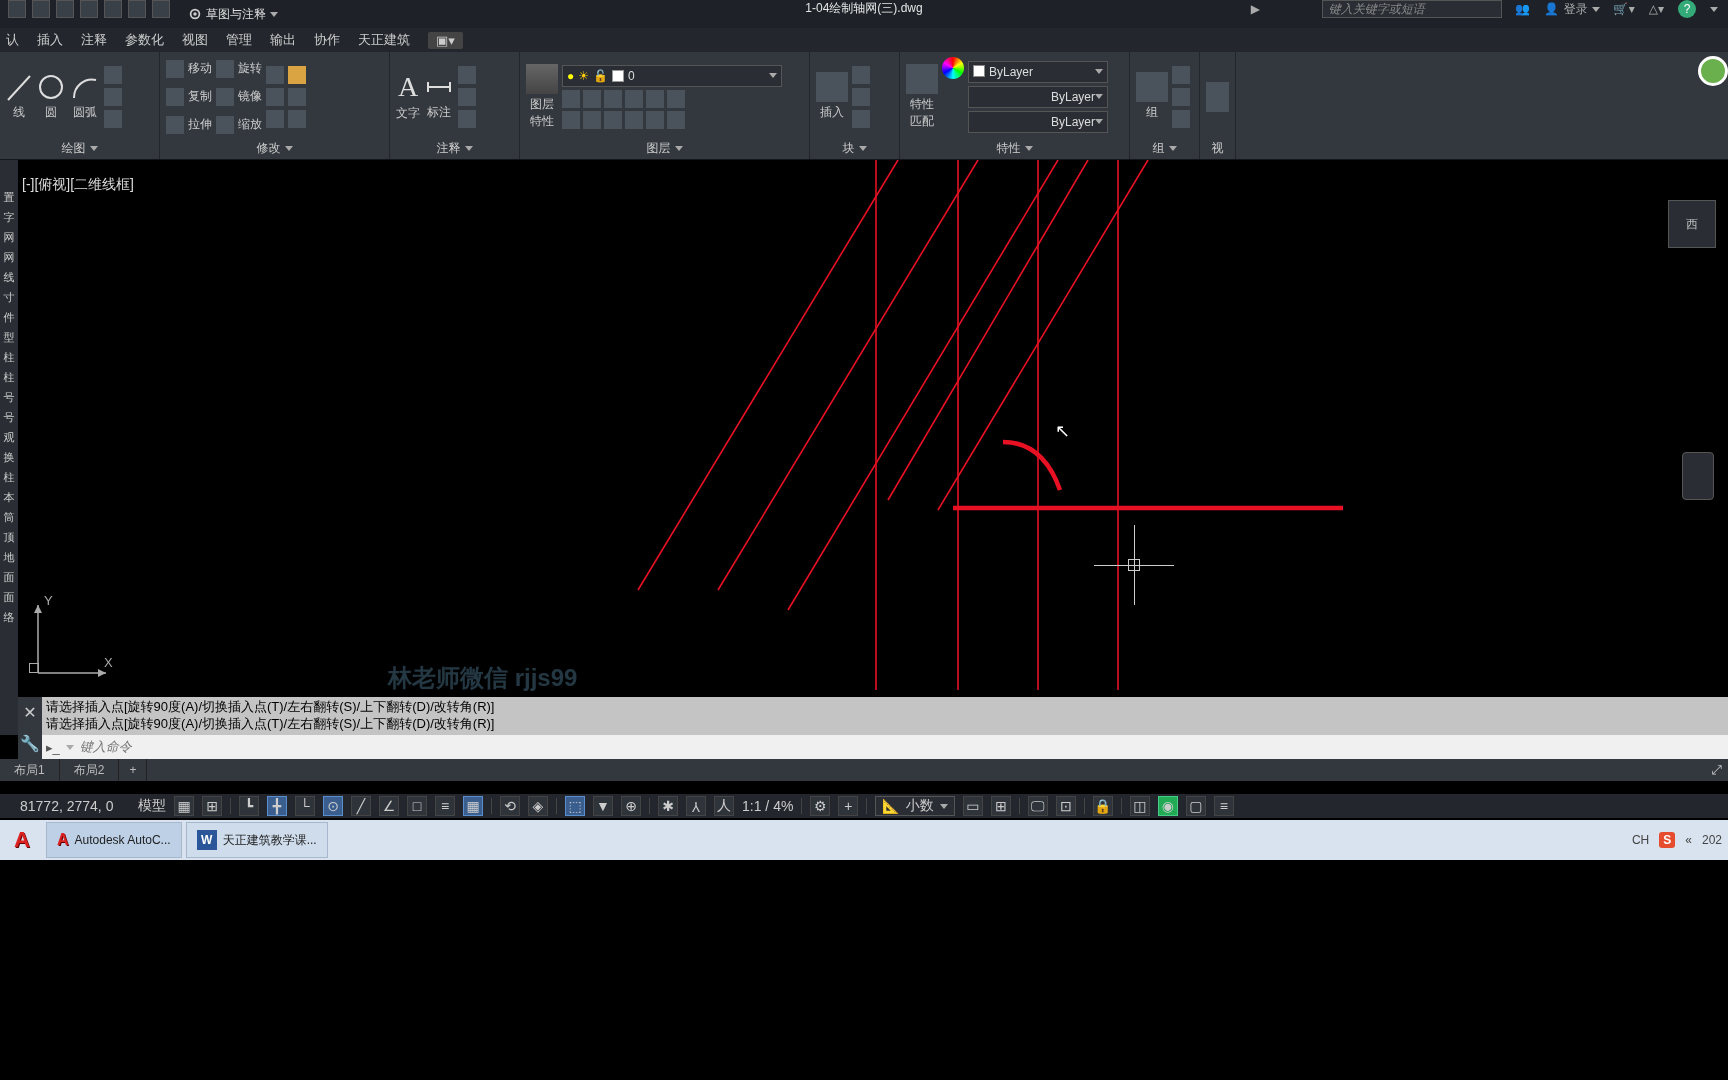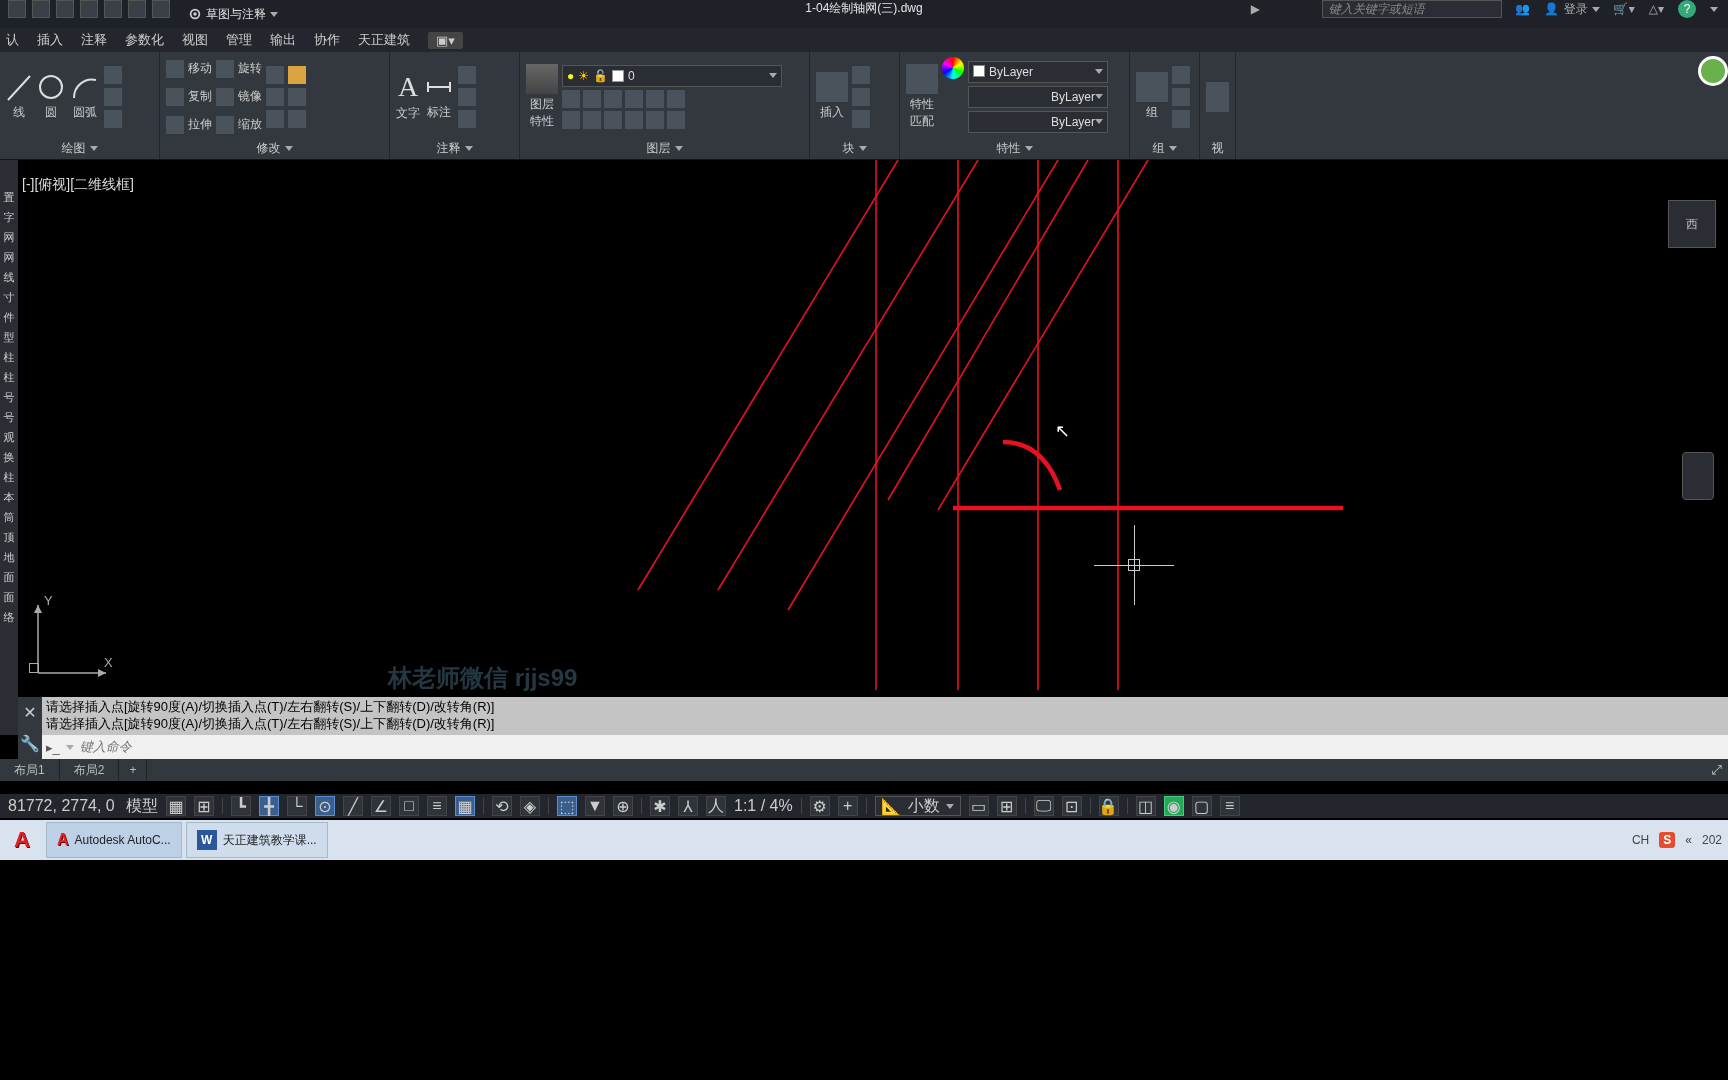--- a/index.html
+++ b/index.html
@@ -35,21 +35,21 @@
 .canvas-svg { position:absolute; top:160px; left:18px; }
 .ucs { position:absolute; left:26px; top:595px; color:#aaa; font-size:13px; }
 .crosshair { position:absolute; pointer-events:none; }
 .crosshair .hline,.crosshair .vline { position:absolute; background:#ccc; }
 .watermark { position:absolute; left:388px; top:662px; color:#243844; font-size:24px; font-weight:bold; }
 .cmdhist { position:absolute; top:697px; left:42px; right:0; height:38px; background:#c4c4c4; color:#000; font-size:13px; line-height:17px; padding:1px 4px; font-family:SimSun,monospace; }
 .cmdline { position:absolute; top:735px; left:42px; right:0; height:24px; background:#f0f0f0; display:flex; align-items:center; padding:0 4px; gap:6px; color:#777; font-style:italic; font-size:13px; }
 .cmd-gutter { position:absolute; top:697px; left:18px; width:24px; height:62px; background:#33383f; display:flex; flex-direction:column; align-items:center; justify-content:space-around; }
 .tabbar { position:absolute; top:759px; left:0; right:0; height:22px; background:#33383f; display:flex; align-items:center; }
 .tab { padding:2px 14px; color:#bbb; font-size:12px; border-right:1px solid #222; height:100%; display:flex; align-items:center; }
-.statusbar { position:absolute; top:794px; left:0; right:0; height:24px; background:#23272d; display:flex; align-items:center; color:#ccc; font-size:16px; gap:8px; padding:0 8px; }
+.statusbar { position:absolute; top:794px; left:0; right:0; height:24px; background:#23272d; display:flex; align-items:center; color:#ccc; font-size:14px; gap:8px; padding:0 20px; }
 .sb-sep { width:1px; height:16px; background:#444; }
 .sb-btn { width:20px; height:20px; background:#2f343a; border:1px solid #444; display:flex; align-items:center; justify-content:center; }
 .sb-btn.on { background:#3a5f8f; border-color:#5a8fcf; }
 .sb-cbo { height:20px; background:#2a2e34; border:1px solid #555; display:flex; align-items:center; padding:0 6px; gap:6px; }
 .taskbar { position:absolute; top:820px; left:0; right:0; height:40px; background:#d9e3ef; display:flex; align-items:center; }
 .task-item { height:36px; display:flex; align-items:center; gap:6px; padding:0 10px; border:1px solid #a8b8cc; background:#cfdcec; margin:0 2px; font-size:12px; color:#222; }
 .task-item.start { width:40px; justify-content:center; background:transparent; border:none;}
 .tray { position:absolute; right:6px; display:flex; align-items:center; gap:10px; color:#444; font-size:12px; }
 .acad-A { font-size:22px; font-weight:bold; color:#d22; text-shadow:1px 1px #600; }
 svg .redline { stroke:#e81123; stroke-width:1.6; }

